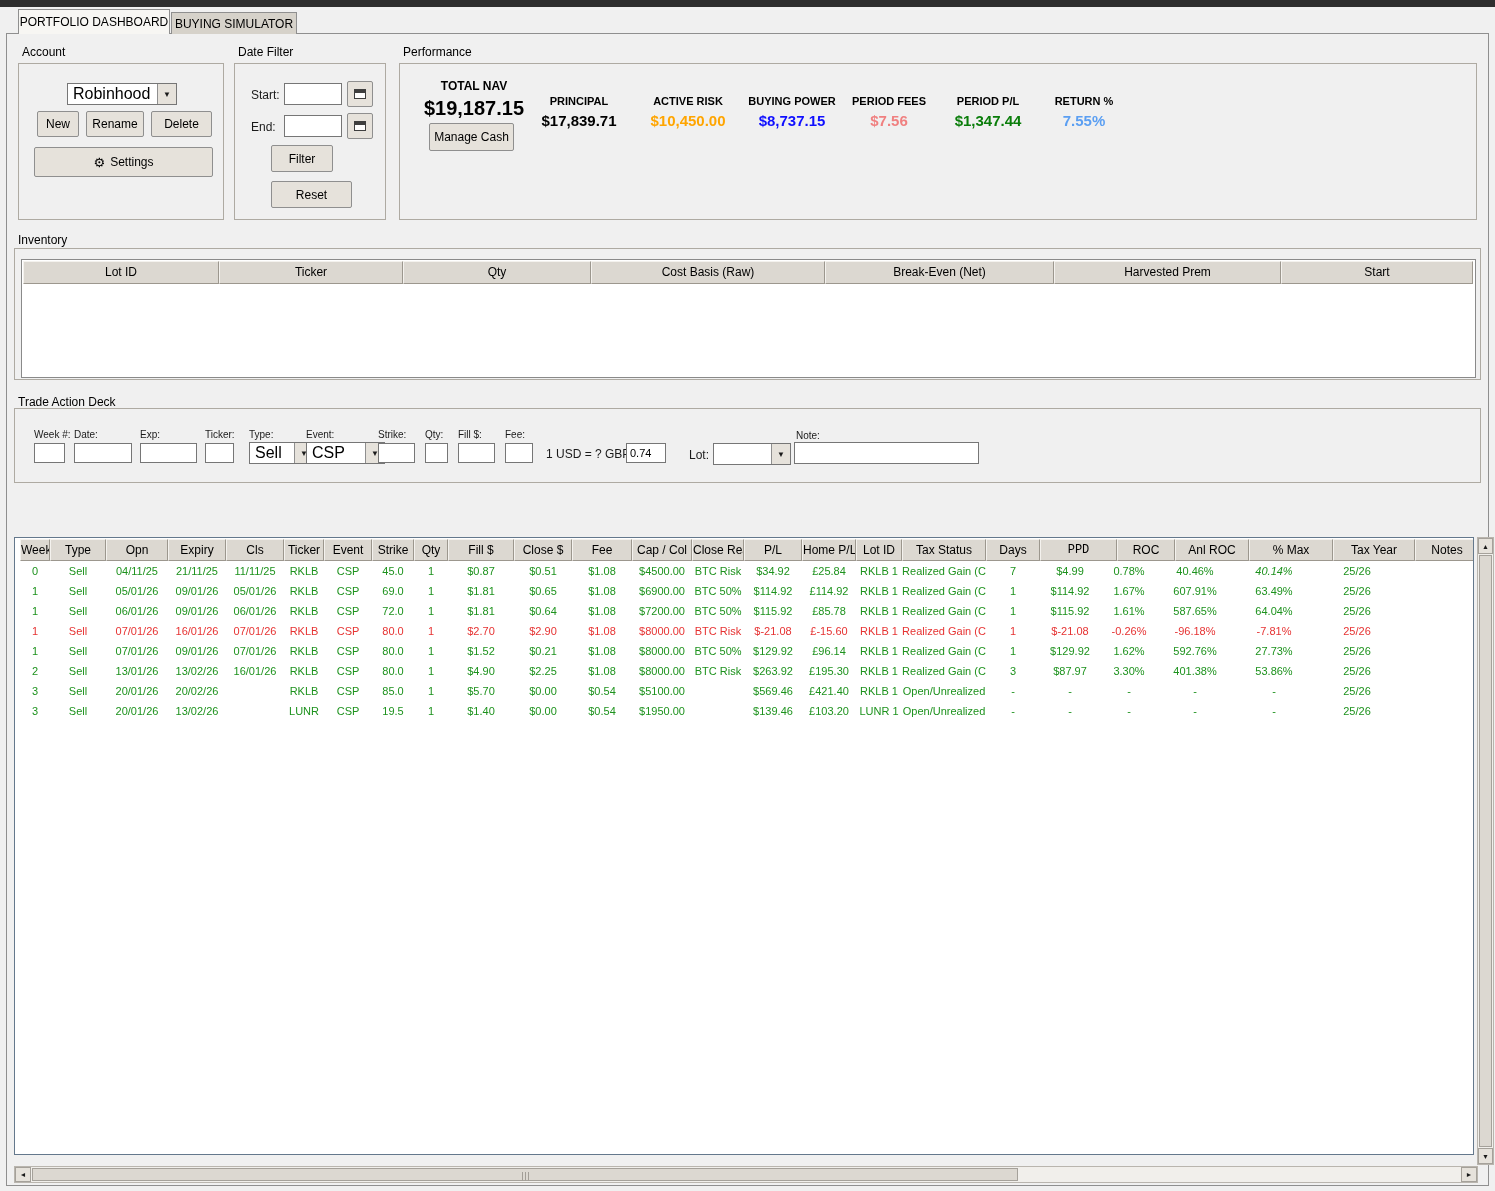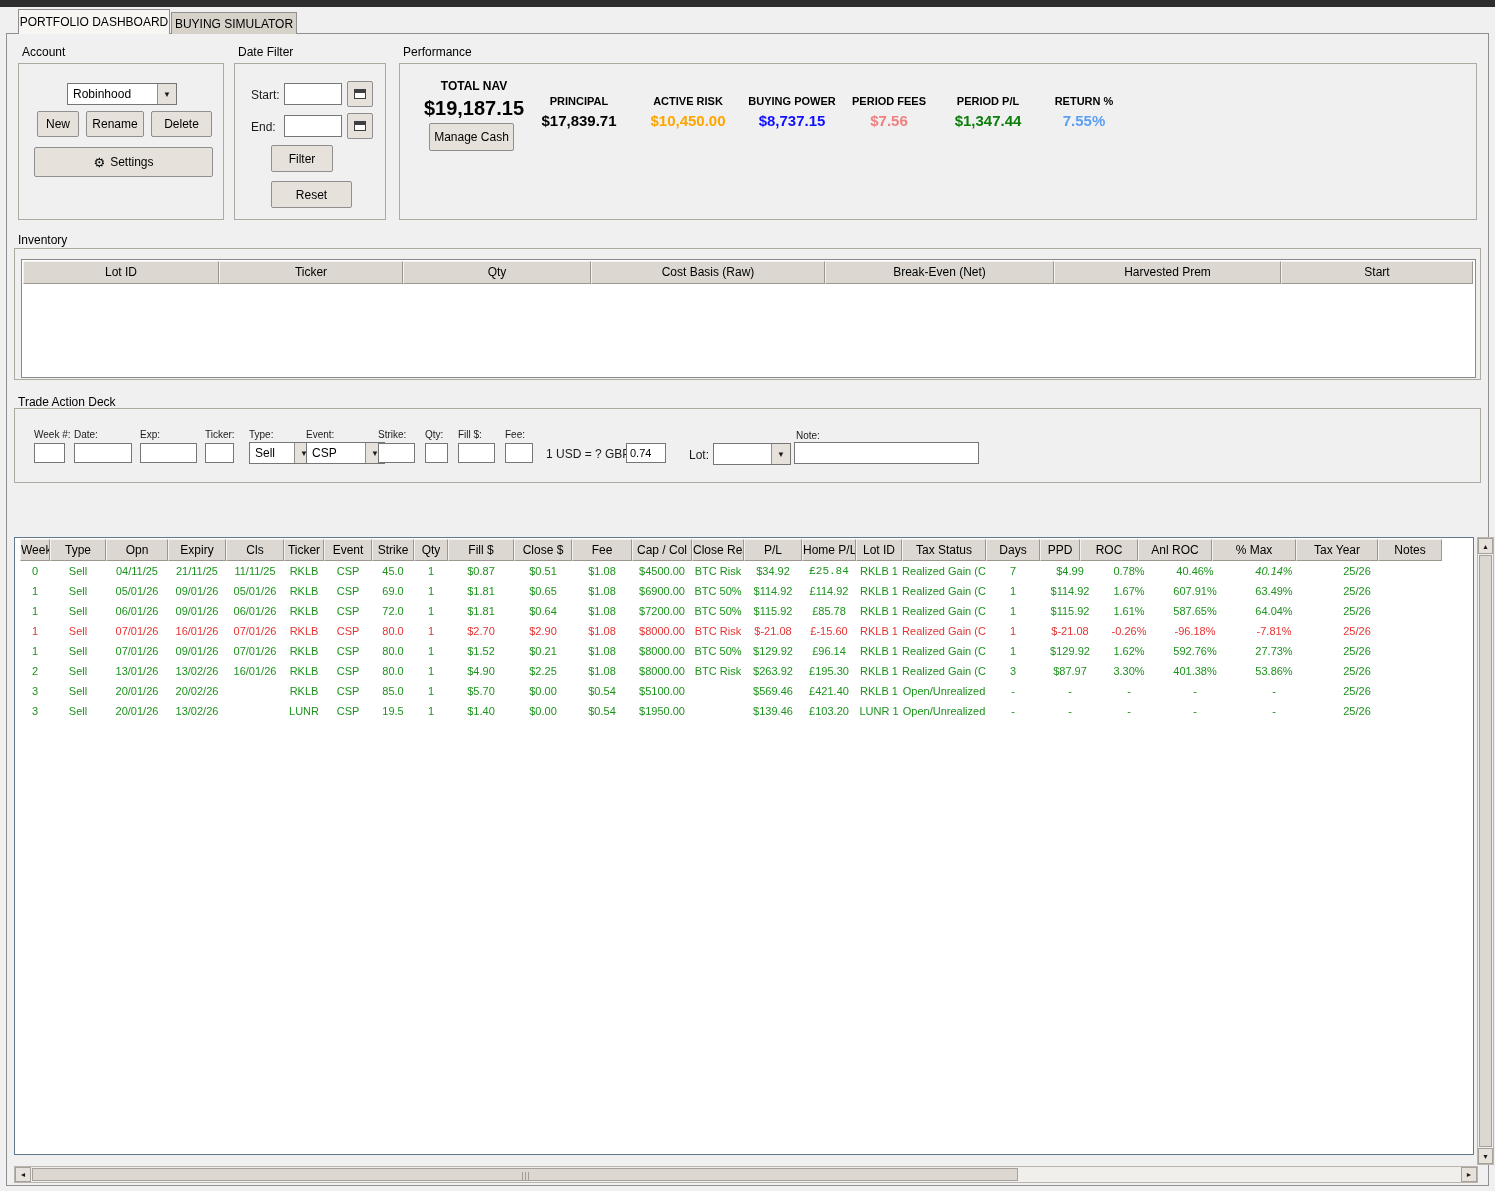--- a/index.html
+++ b/index.html
@@ -14,21 +14,21 @@
   .pane{position:absolute;left:6px;top:33px;width:1483px;height:1153px;box-sizing:border-box;
         border:1px solid #8f8f8f;background:#f0f0f0;z-index:1}
   .lframe{position:absolute;box-sizing:border-box;border:1px solid #aeaaa2;background:#f0f0f0;z-index:2}
   .flabel{position:absolute;font-size:12px;z-index:2;background:#f0f0f0;padding:0 2px}
   .btn{position:absolute;box-sizing:border-box;background:#e6e2db;border:1px solid #8f8f8f;border-radius:2px;
        display:flex;align-items:center;justify-content:center;font-size:12px;cursor:default}
   .btn.disabled{color:#9b9b9b;border-color:#bdbdbd;background:#ecebe7}
   .entry{position:absolute;box-sizing:border-box;background:#fff;border:1px solid #767676;
          font-size:11px;padding:0 3px;overflow:hidden;white-space:nowrap;display:flex;align-items:center}
   .combo{position:absolute;box-sizing:border-box;background:#fff;border:1px solid #767676;display:flex;overflow:hidden}
-  .combo-val{flex:1;font-size:12px;display:flex;align-items:center;padding-left:5px;white-space:nowrap}
+  .combo-val{flex:1;font-size:16px;display:flex;align-items:center;padding-left:5px;white-space:nowrap}
   .combo-btn{width:18px;flex:0 0 auto;background:#e6e2db;border-left:1px solid #8f8f8f;
              display:flex;align-items:center;justify-content:center;font-size:8px;color:#1a1a1a}
   .hcell{box-sizing:border-box;flex:0 0 auto;height:22px;line-height:20px;text-align:center;font-size:12px;
          background:#dcd8d1;border:1px solid #9c978e;border-top-color:#f4f2ee;border-left-color:#f4f2ee;
          overflow:hidden;white-space:nowrap}
   .inv-h{height:23px;line-height:21px}
   .whitebox{position:absolute;box-sizing:border-box;background:#fff;border:1px solid #8a8a8a}
   .ttable{position:absolute;left:14px;top:537px;width:1460px;height:618px;box-sizing:border-box;
           background:#fff;border:1px solid #64788c;overflow:hidden;z-index:2}
   .thead{display:flex;padding:1px 0 0 5px}
@@ -234,21 +234,21 @@
       <div class="hcell" style="width: 66px;">Fill $</div>
       <div class="hcell" style="width: 58px;">Close $</div>
       <div class="hcell" style="width: 60px;">Fee</div>
       <div class="hcell" style="width: 60px;">Cap / Col</div>
       <div class="hcell" style="width: 52px;">Close Rea</div>
       <div class="hcell" style="width: 58px;">P/L</div>
       <div class="hcell" style="width: 54px;">Home P/L</div>
       <div class="hcell" style="width: 46px;">Lot ID</div>
       <div class="hcell" style="width: 84px;">Tax Status</div>
       <div class="hcell" style="width: 54px;">Days</div>
-      <div class="hcell" style="width: 40px;">PPD</div>
+      <div class="hcell" style="width: 77px; font-family: Liberation Mono, monospace;">PPD</div>
       <div class="hcell" style="width: 58px;">ROC</div>
       <div class="hcell" style="width: 74px;">Anl ROC</div>
       <div class="hcell" style="width: 84px;">% Max</div>
       <div class="hcell" style="width: 82px;">Tax Year</div>
       <div class="hcell" style="width: 64px;">Notes</div>
     </div>
   <div>
       <div class="trow" style="color: rgb(29, 146, 29);">
         <div class="td" style="width: 30px;">0</div>
         <div class="td" style="width: 56px;">Sell</div>
@@ -258,21 +258,21 @@
         <div class="td" style="width: 40px;">RKLB</div>
         <div class="td" style="width: 48px;">CSP</div>
         <div class="td" style="width: 42px;">45.0</div>
         <div class="td" style="width: 34px;">1</div>
         <div class="td" style="width: 66px;">$0.87</div>
         <div class="td" style="width: 58px;">$0.51</div>
         <div class="td" style="width: 60px;">$1.08</div>
         <div class="td" style="width: 60px;">$4500.00</div>
         <div class="td" style="width: 52px;">BTC Risk</div>
         <div class="td" style="width: 58px;">$34.92</div>
-        <div class="td" style="width: 54px; font-family: Liberation Mono, monospace;">£25.84</div>
+        <div class="td" style="width: 54px;">£25.84</div>
         <div class="td" style="width: 46px;">RKLB 1</div>
         <div class="td" style="width: 84px;">Realized Gain (C</div>
         <div class="td" style="width: 54px;">7</div>
         <div class="td" style="width: 60px;">$4.99</div>
         <div class="td" style="width: 58px;">0.78%</div>
         <div class="td" style="width: 74px;">40.46%</div>
         <div class="td" style="width: 84px; font-style: italic;">40.14%</div>
         <div class="td" style="width: 82px;">25/26</div>
         <div class="td" style="width: 64px;"></div>
       </div>

